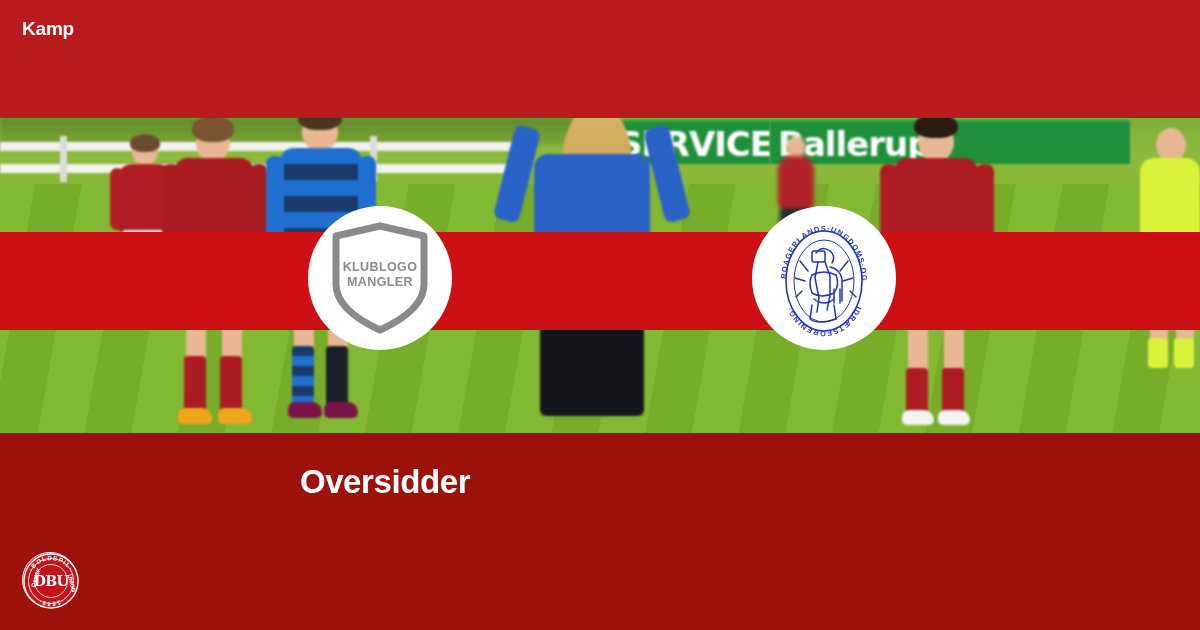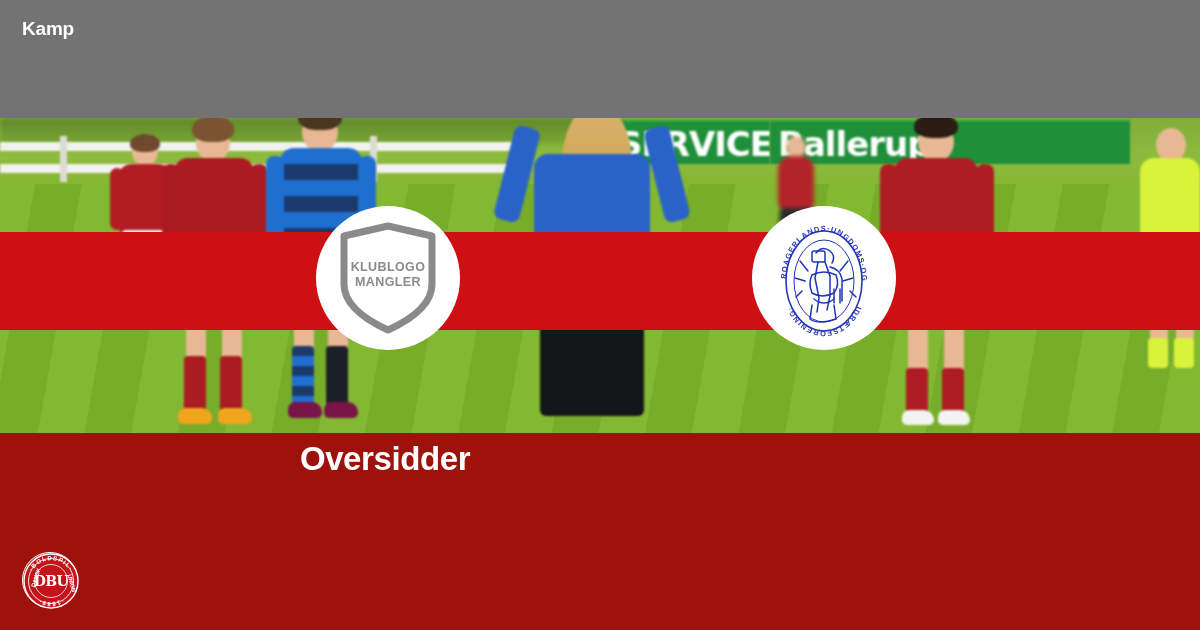--- a/index.html
+++ b/index.html
@@ -13,21 +13,21 @@
   .poster {
     position: relative;
     width: 1200px; height: 630px;
     background: #9e120c;
   }
 
   
   .header {
     position: absolute; left: 0; top: 0;
     width: 1200px; height: 118px;
-    background: #737373;
+    background: #b91c1c;
     padding: 18px 0 0 22px;
   }
   .header-kicker {
     font-size: 19px; font-weight: bold; color: #ffffff;
     letter-spacing: -0.2px; line-height: 22px;
   }
   .header-title {
     font-size: 31px; font-weight: bold; color: #ffffff;
     letter-spacing: -0.4px; line-height: 40px; margin-top: 6px;
     white-space: nowrap;
@@ -116,41 +116,41 @@
 
   
   .badge-circle {
     position: absolute; top: 206px;
     width: 144px; height: 144px;
     border-radius: 50%;
     background: #ffffff;
     z-index: 5;
     display: flex; align-items: center; justify-content: center;
   }
-  .badge-home { left: 316px; justify-content: center; }
+  .badge-home { left: 308px; justify-content: center; }
   .badge-away { left: 752px; }
 
   
   .shield-wrap { position: relative; width: 104px; height: 112px; }
   .shield-label {
     position: absolute; left: 0; top: 38px; width: 104px;
     text-align: center; color: #8a8a8a;
     font-size: 12.5px; font-weight: bold; line-height: 15px;
     letter-spacing: 0.4px;
   }
 
   
   .crest { position: relative; width: 104px; height: 118px; }
 
   
   .teams {
     position: absolute; left: 0; top: 433px;
     width: 1200px; height: 97px;
     background: #9e120c;
-    display: flex; align-items: flex-start; margin-top: 7px;
+    display: flex; align-items: center;
   }
   .team-name {
     flex: 0 0 auto; text-align: center;
     color: #ffffff; font-size: 33px; font-weight: bold;
     letter-spacing: -0.4px;
   }
   .team-home { width: 480px; margin-left: 145px; }
   .team-away { width: 480px; }
 
   

